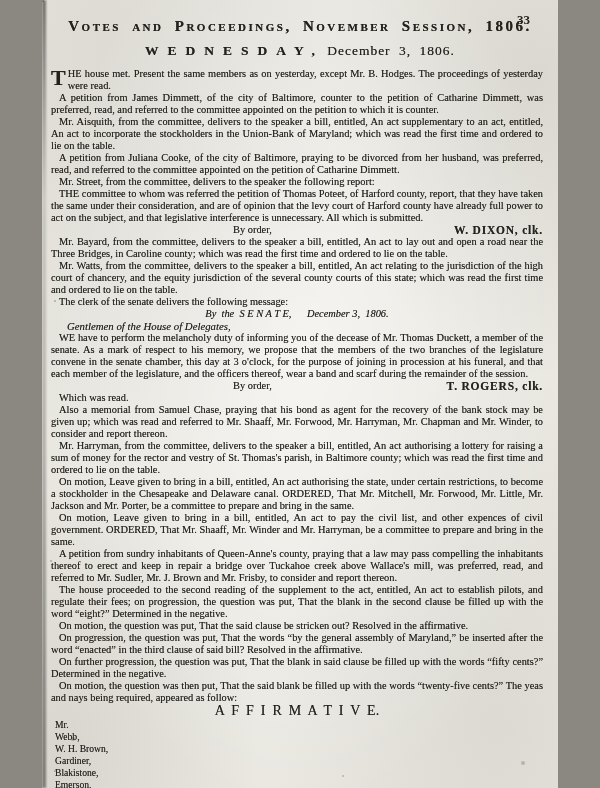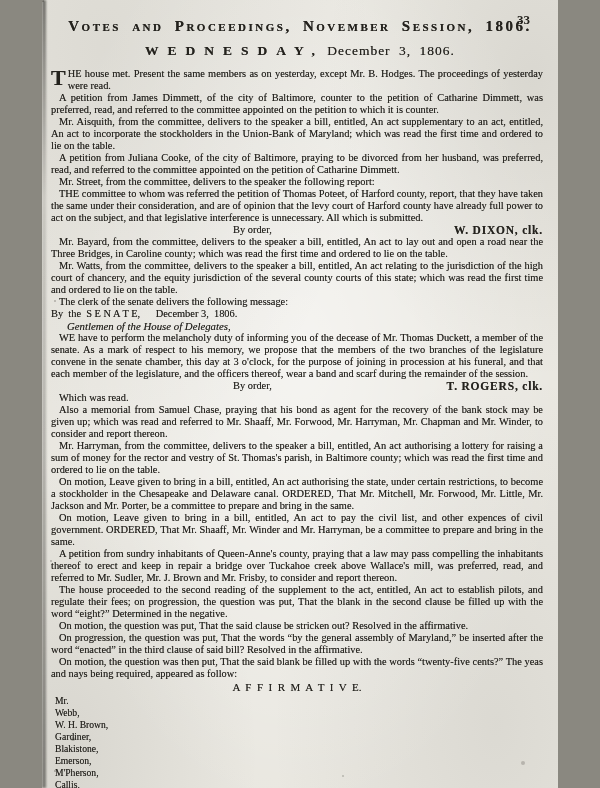--- a/index.html
+++ b/index.html
@@ -74,23 +74,23 @@
   .para.drop{text-indent:0;}
   .dropcap{
     float:left;
     font-size:22px;line-height:19px;
     padding-right:2px;
     font-weight:600;
   }
   .byline{display:flex;align-items:flex-end;}
   .byline .left{margin-left:37%;}
   .byline .right{margin-left:auto;font-weight:bold;font-size:11.5px;letter-spacing:.8px;}
-  .center-line{white-space:pre;text-indent:0;}
+  .center-line{text-align:center;white-space:pre;text-indent:0;font-style:italic;}
   .salutation{font-style:italic;text-indent:16px;font-size:10.8px;}
-  .heading-aff{text-align:center;white-space:pre;font-size:11px;margin-top:1px;}
+  .heading-aff{text-align:center;white-space:pre;font-size:14px;margin-top:1px;}
   .names{display:flex;justify-content:space-between;font-size:9.6px;padding:0 4px;margin-top:2px;flex-direction:column;}
   .names span{white-space:nowrap;}
   .catchword{text-align:center;font-size:11px;}
 </style>
 </head>
 <body>
 
 <div class="page">
   <div class="edge-left"></div>
   <div class="dust"></div>
@@ -127,20 +127,21 @@
       </div>
       <div class="para">Which was read.</div>
       <div class="para">Also a memorial from Samuel Chase, praying that his bond as agent for the recovery of the bank stock may be given up; which was read and referred to Mr. Shaaff, Mr. Forwood, Mr. Harryman, Mr. Chapman and Mr. Winder, to consider and report thereon.</div>
       <div class="para">Mr. Harryman, from the committee, delivers to the speaker a bill, entitled, An act authorising a lottery for raising a sum of money for the rector and vestry of St. Thomas's parish, in Baltimore county; which was read the first time and ordered to lie on the table.</div>
       <div class="para">On motion, Leave given to bring in a bill, entitled, An act authorising the state, under certain restrictions, to become a stockholder in the Chesapeake and Delaware canal.  ORDERED, That Mr. Mitchell, Mr. Forwood, Mr. Little, Mr. Jackson and Mr. Porter, be a committee to prepare and bring in the same.</div>
       <div class="para">On motion, Leave given to bring in a bill, entitled, An act to pay the civil list, and other expences of civil government.  ORDERED, That Mr. Shaaff, Mr. Winder and Mr. Harryman, be a committee to prepare and bring in the same.</div>
       <div class="para">A petition from sundry inhabitants of Queen-Anne's county, praying that a law may pass compelling the inhabitants thereof to erect and keep in repair a bridge over Tuckahoe creek above Wallace's mill, was preferred, read, and referred to Mr. Sudler, Mr. J. Brown and Mr. Frisby, to consider and report thereon.</div>
       <div class="para">The house proceeded to the second reading of the supplement to the act, entitled, An act to establish pilots, and regulate their fees; on progression, the question was put, That the blank in the second clause be filled up with the word “eight?”  Determined in the negative.</div>
       <div class="para">On motion, the question was put, That the said clause be stricken out?  Resolved in the affirmative.</div>
       <div class="para">On progression, the question was put, That the words “by the general assembly of Maryland,” be inserted after the word “enacted” in the third clause of said bill?  Resolved in the affirmative.</div>
+      <div class="para">On further progression, the question was put, That the blank in said clause be filled up with the words “fifty cents?”  Determined in the negative.</div>
       <div class="para">On motion, the question was then put, That the said blank be filled up with the words “twenty-five cents?” The yeas and nays being required, appeared as follow:</div>
       <div class="heading-aff">A  F  F  I  R  M  A  T  I  V  E.</div>
       <div class="names">
         <span>Mr.</span>
         <span>Webb,</span>
         <span>W. H. Brown,</span>
         <span>Gardiner,</span>
         <span>Blakistone,</span>
         <span>Emerson,</span>
         <span>M'Pherson,</span>

